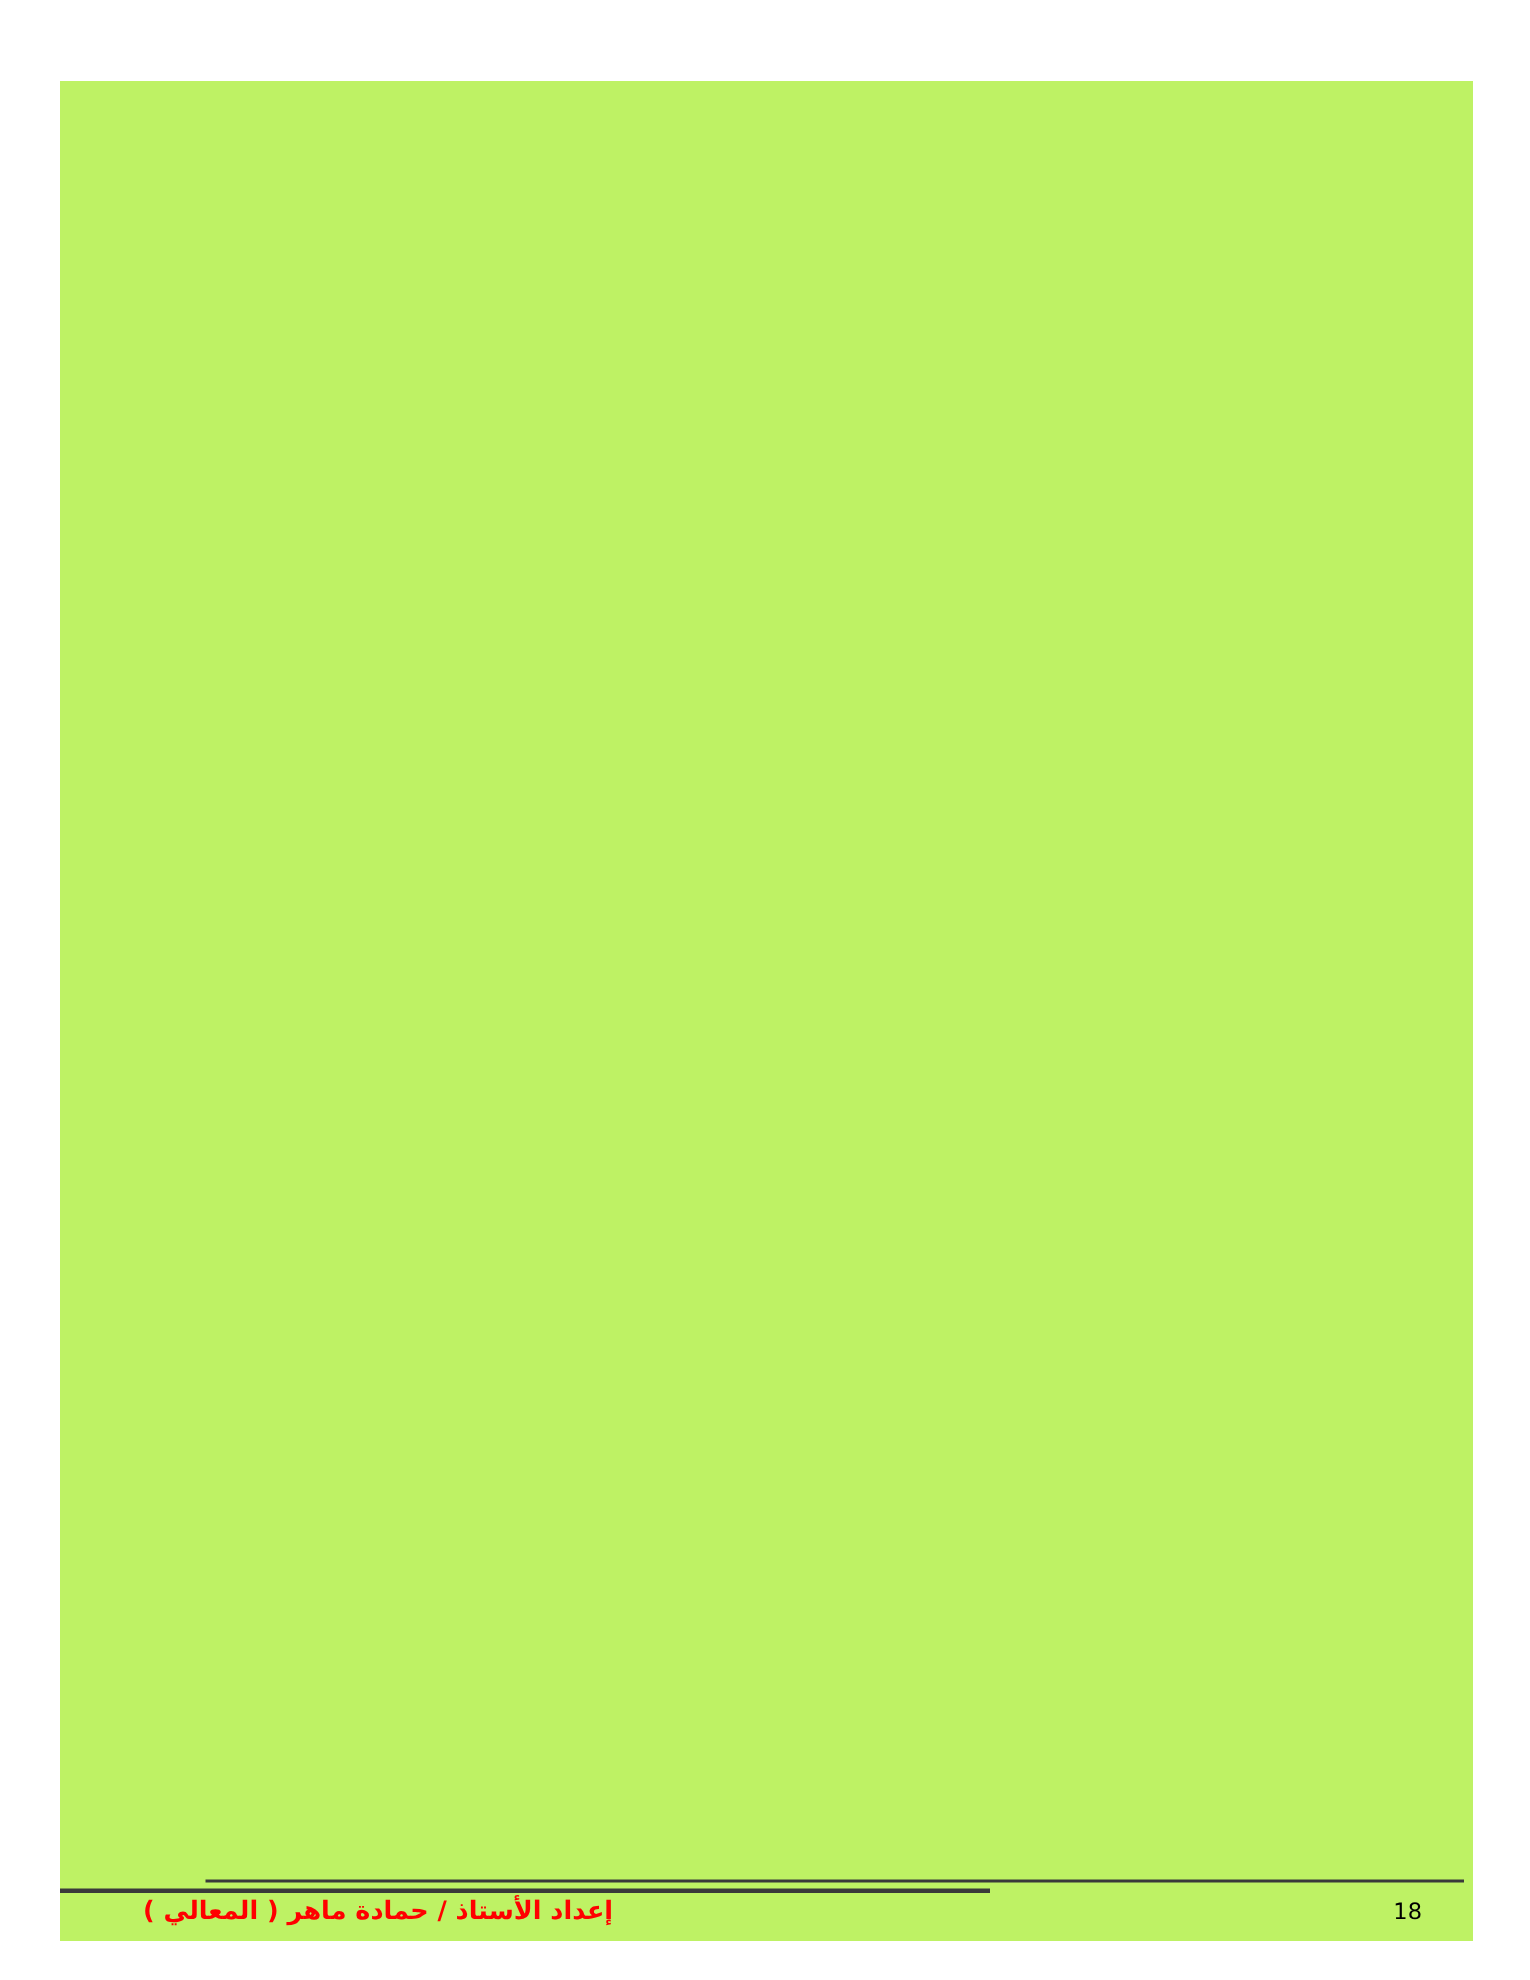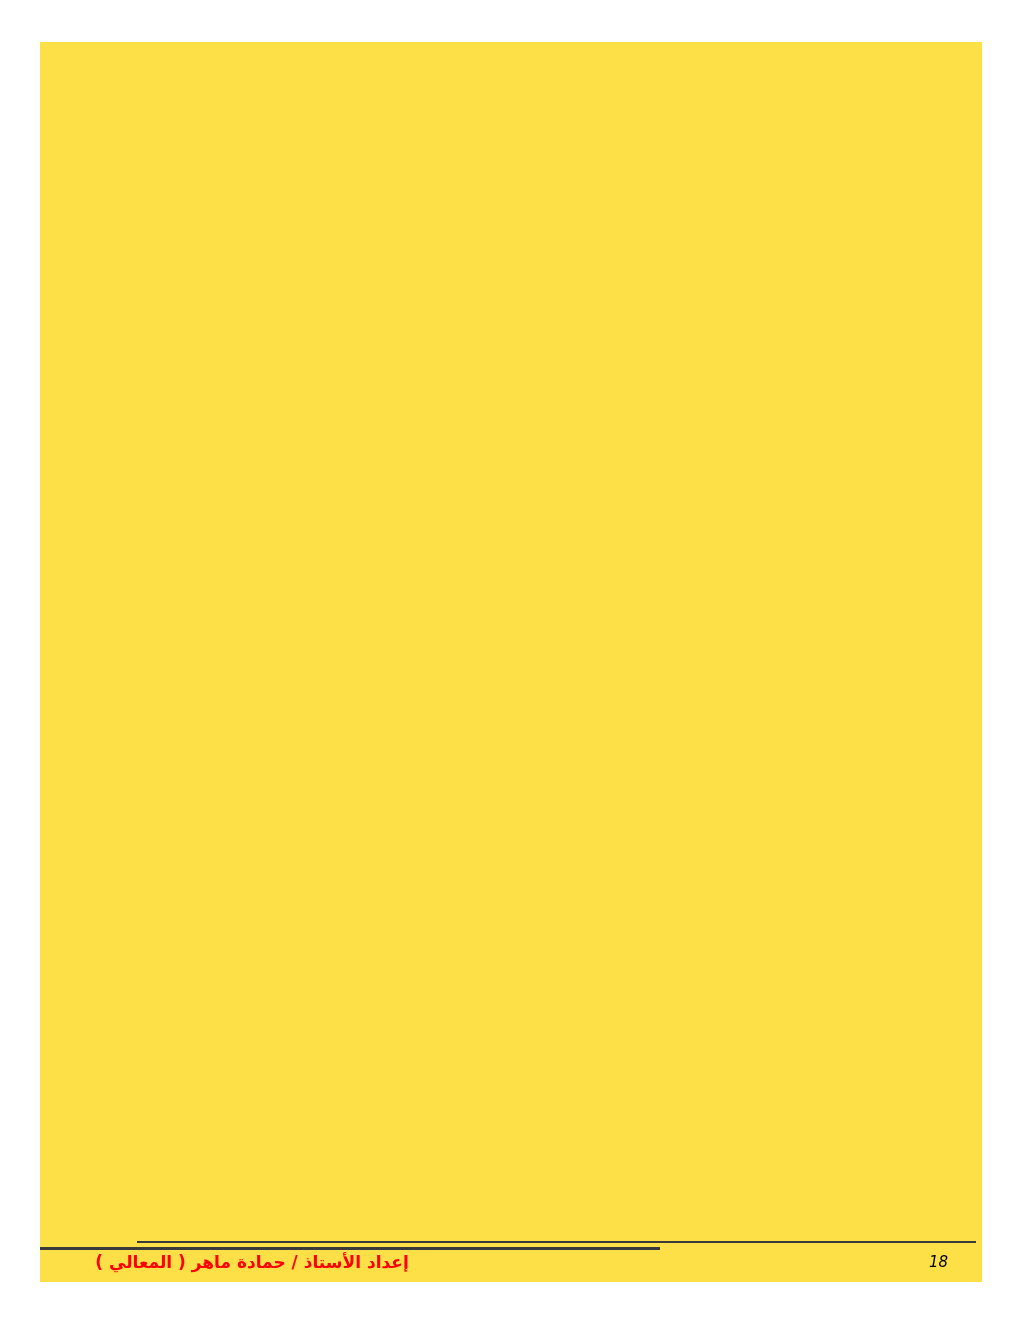--- a/index.html
+++ b/index.html
@@ -2,23 +2,23 @@
 <html lang="ar"><head>
 <meta charset="utf-8">
 <style>
   html,body{margin:0;padding:0;background:#ffffff;}
   body{
     width:1020px;height:1320px;position:relative;
     font-family:"DejaVu Sans",sans-serif;
     -webkit-font-smoothing:antialiased;
   }
   .page-border{
-    position:absolute;left:40px;top:42px;width:942px;height:1240px;
+    position:absolute;left:40px;top:54px;width:942px;height:1240px;
     border:3px solid #595959;border-bottom-width:4px;
-    box-sizing:border-box;background:#fde047;
+    box-sizing:border-box;background:#bef264;
   }
   .content{
     position:absolute;left:43px;top:44px;width:936px;
     direction:rtl;text-align:right;
     padding:0 26px;box-sizing:border-box;
     color:#000;
   }
   p{margin:0;}
   .doc-title{
     margin-top:22px;font-size:20px;line-height:30px;font-weight:bold;
@@ -52,21 +52,21 @@
     position:absolute;left:0;top:1205px;width:620px;height:3px;
     background:#3a3a3a;
   }
   .footer-bar-text{
     position:absolute;left:22px;top:1209px;width:380px;
     direction:rtl;text-align:center;
     color:#ff0000;font-weight:bold;font-size:17px;line-height:22px;
   }
   .footer-page-number{
     position:absolute;right:34px;top:1210px;
-    color:#000;font-size:15px;line-height:20px;font-style:italic;
+    color:#000;font-size:15px;line-height:20px;
   }
 </style>
 </head>
 <body>
 
 <div class="page-border"></div>
 
 <div class="content">
 
   <p class="doc-title">التذوق الفني</p>

